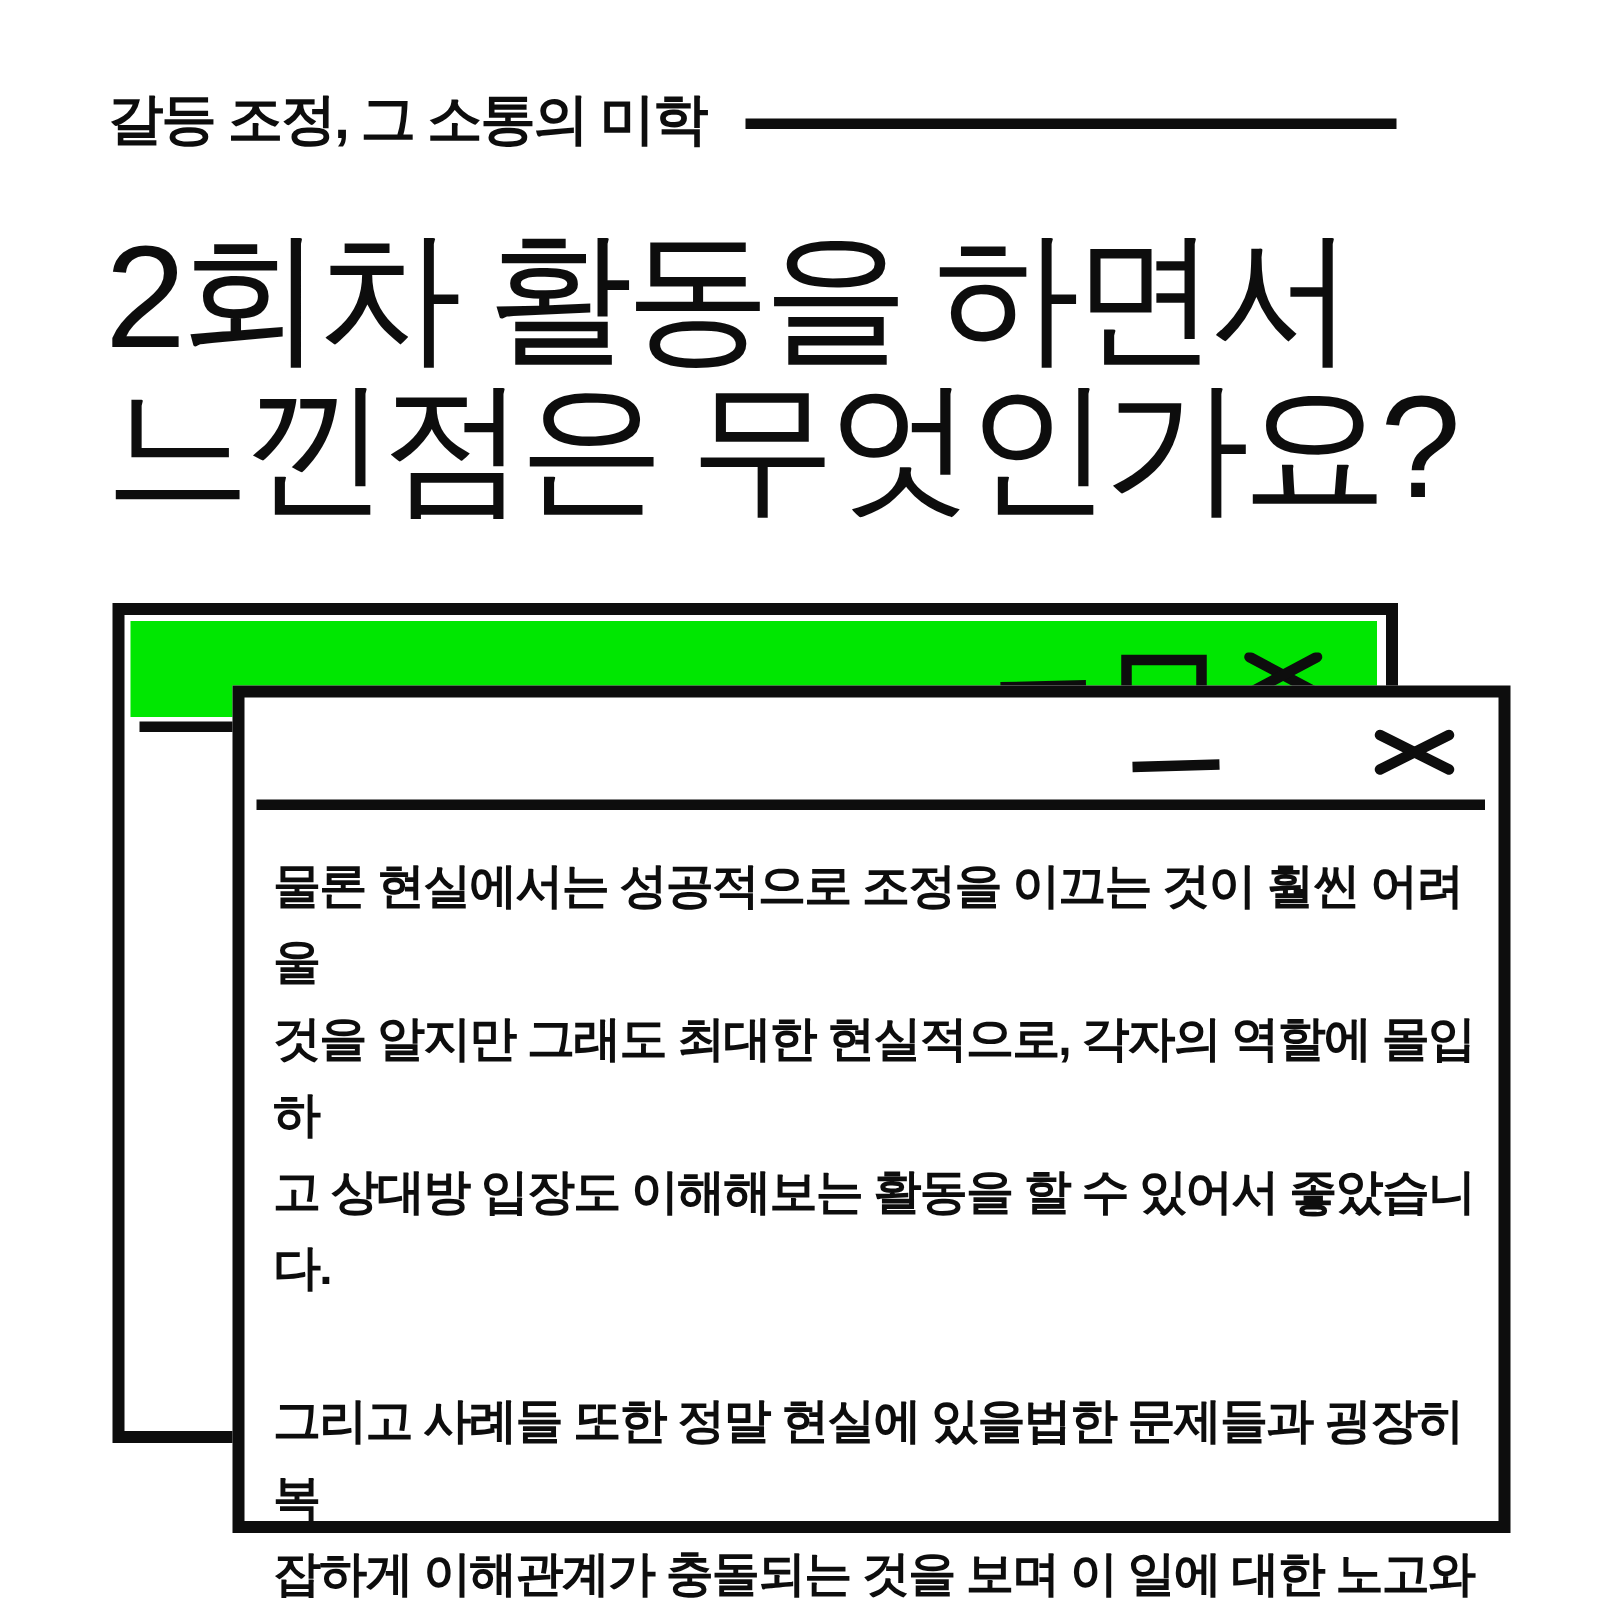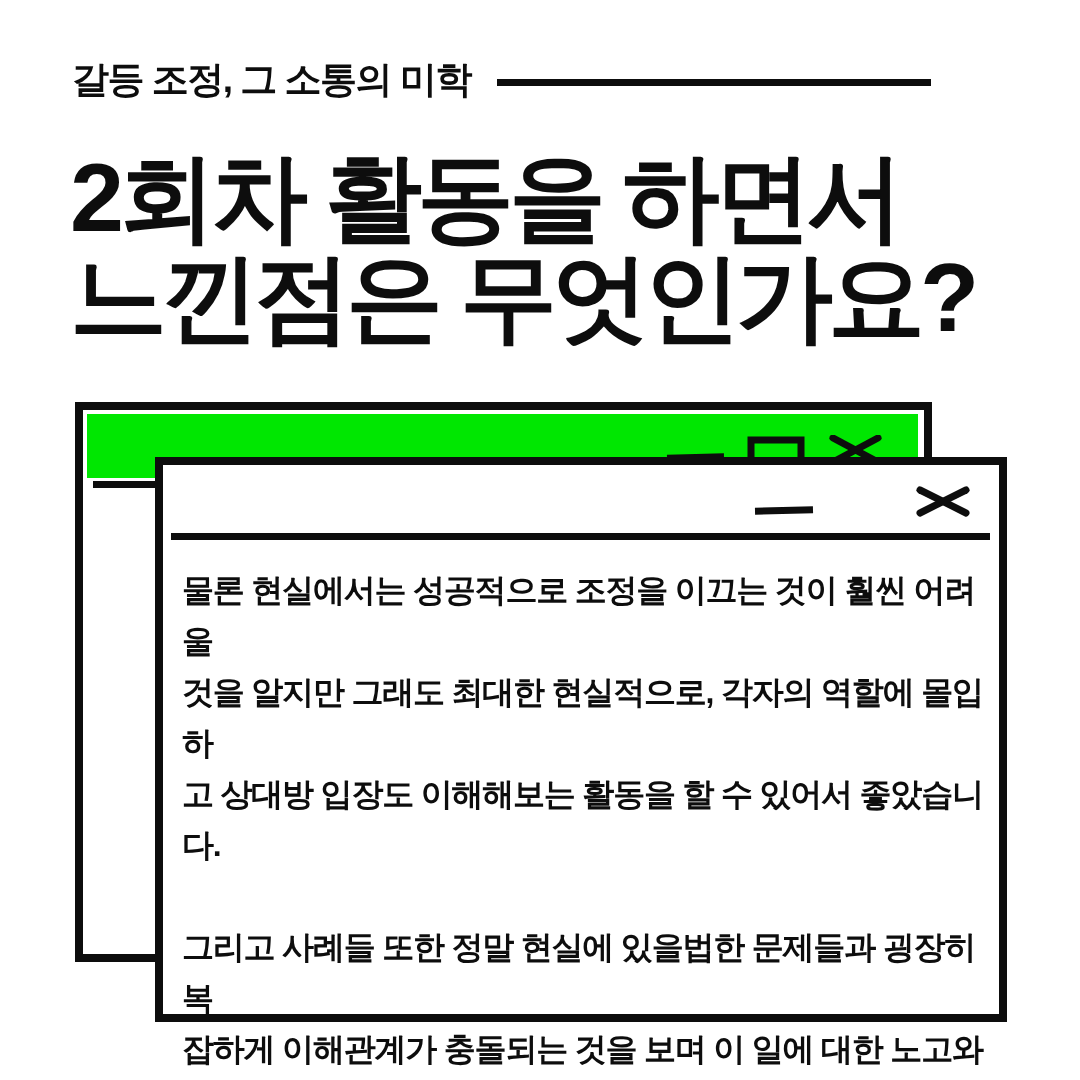--- a/index.html
+++ b/index.html
@@ -21,21 +21,21 @@
     position:absolute;left:72px;top:61px;
     font-size:37px;font-weight:800;letter-spacing:-1.5px;line-height:1;
     white-space:nowrap;
   }
   .kicker-line{
     position:absolute;left:497px;top:79px;width:434px;height:7px;
     background:var(--ink);
   }
   .title{
     position:absolute;left:70px;top:148px;margin:0;
-    font-size:97px;line-height:100px;font-weight:700;letter-spacing:-5px;
+    font-size:97px;line-height:100px;font-weight:400;letter-spacing:-5px;
     white-space:pre-line;
   }
 
   
   .window{
     position:absolute;background:var(--paper);
     border:8px solid var(--ink);box-sizing:border-box;
   }
   .back-window{left:75px;top:402px;width:857px;height:560px;}
   .front-window{left:155px;top:457px;width:852px;height:565px;}

